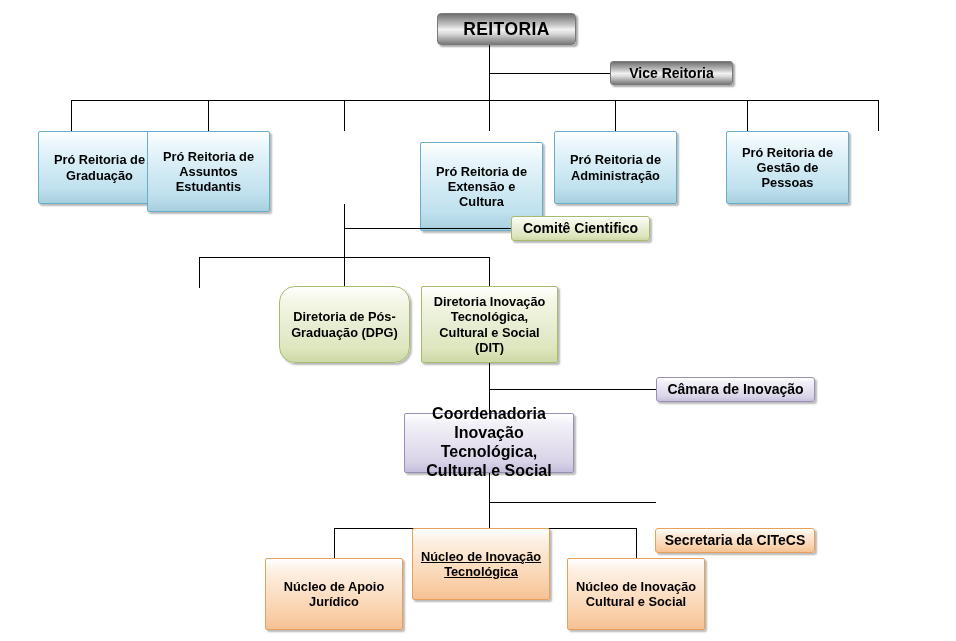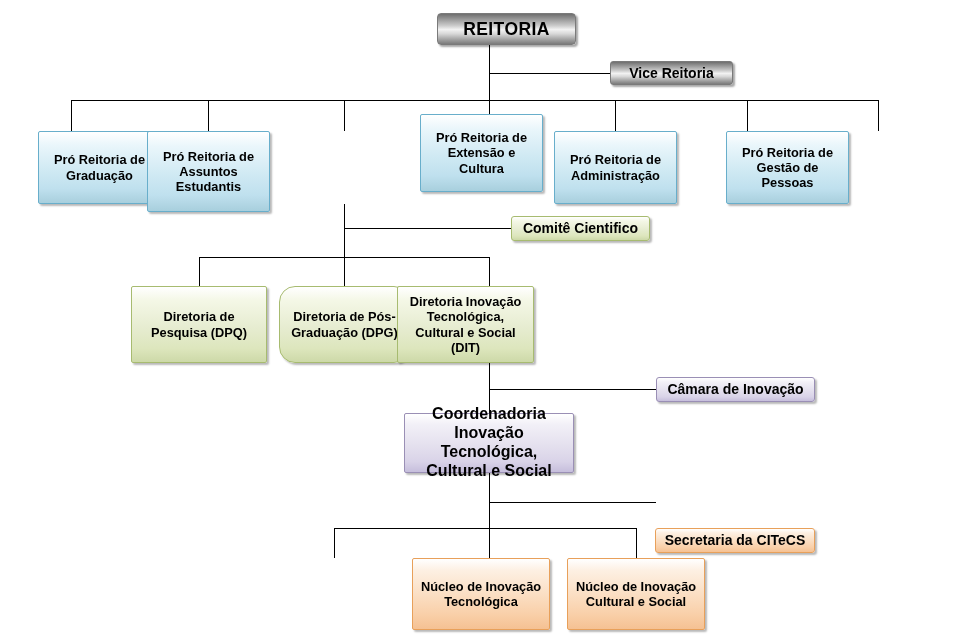--- a/index.html
+++ b/index.html
@@ -119,21 +119,21 @@
   <div class="line v" style="left:615px; top:100px; height:31px;"></div>
   <div class="line v" style="left:747px; top:100px; height:31px;"></div>
   <div class="line v" style="left:878px; top:100px; height:31px;"></div>
 
   <div class="node blue fs13" style="left:10px;  top:131px; width:123px; height:73px;margin-left:28px;">
     <span class="lbl">Pró Reitoria de Graduação</span>
   </div>
   <div class="node blue fs13" style="left:147px; top:131px; width:123px; height:81px;">
     <span class="lbl">Pró Reitoria de Assuntos Estudantis</span>
   </div>
-  <div class="node blue fs13" style="left:420px; top:114px; width:123px; height:78px;">
+  <div class="node blue fs13" style="left:420px; top:142px; width:123px; height:89px;">
     <span class="lbl">Pró Reitoria de Extensão e Cultura</span>
   </div>
   <div class="node blue fs13" style="left:554px; top:131px; width:123px; height:73px;">
     <span class="lbl">Pró Reitoria de Administração</span>
   </div>
   <div class="node blue fs13" style="left:686px; top:131px; width:123px; height:73px;margin-left:40px;">
     <span class="lbl">Pró Reitoria de Gestão de Pessoas</span>
   </div>
 
   <div class="line v" style="left:344px; top:204px; height:84px;"></div>
@@ -142,27 +142,24 @@
 
   <div class="node green badge" style="left:511px; top:216px; width:139px; height:25px;">
     <span class="lbl">Comitê Cientifico</span>
   </div>
 
   <div class="line h" style="left:199px; top:257px; width:291px;"></div>
   <div class="line v" style="left:199px; top:257px; height:31px;"></div>
   <div class="line v" style="left:344px; top:257px; height:31px;"></div>
   <div class="line v" style="left:489px; top:257px; height:31px;"></div>
 
-  <div class="node green fs13" style="left:131px; top:286px; width:136px; height:77px;">
-    <span class="lbl">Diretoria de Pesquisa (DPQ)</span>
-  </div>
   <div class="node green fs13" style="left:279px; top:286px; width:131px; height:77px;border-radius:16px;">
     <span class="lbl">Diretoria de Pós-Graduação (DPG)</span>
   </div>
-  <div class="node green fs13" style="left:397px; top:286px; width:137px; height:77px;">
+  <div class="node green fs13" style="left:421px; top:286px; width:137px; height:77px;">
     <span class="lbl">Diretoria Inovação Tecnológica, Cultural e Social (DIT)</span>
   </div>
 
   <div class="line v" style="left:489px; top:363px; height:50px;"></div>
   <div class="line h" style="left:489px; top:389px; width:168px;"></div>
 
   <div class="node purple badge" style="left:656px; top:377px; width:159px; height:25px;">
     <span class="lbl">Câmara de Inovação</span>
   </div>
 
@@ -175,20 +172,23 @@
 
   <div class="node orange badge" style="left:655px; top:490px; width:160px; height:25px;margin-top:38px;">
     <span class="lbl">Secretaria da CITeCS</span>
   </div>
 
   <div class="line h" style="left:334px; top:528px; width:302px;"></div>
   <div class="line v" style="left:334px; top:528px; height:30px;"></div>
   <div class="line v" style="left:489px; top:528px; height:30px;"></div>
   <div class="line v" style="left:636px; top:528px; height:30px;"></div>
 
-  <div class="node orange fs13" style="left:412px; top:558px; width:138px; height:72px;">
+  <div class="node orange fs13" style="left:265px; top:558px; width:138px; height:72px;">
+    <span class="lbl">Núcleo de Apoio Jurídico</span>
+  </div>
+  <div class="node orange fs13" style="left:412px; top:528px; width:138px; height:72px;text-decoration:underline;">
     <span class="lbl">Núcleo de Inovação Tecnológica</span>
   </div>
   <div class="node orange fs13" style="left:567px; top:558px; width:138px; height:72px;">
     <span class="lbl">Núcleo de Inovação Cultural e Social</span>
   </div>
 
 </div>
 
 </body></html>

